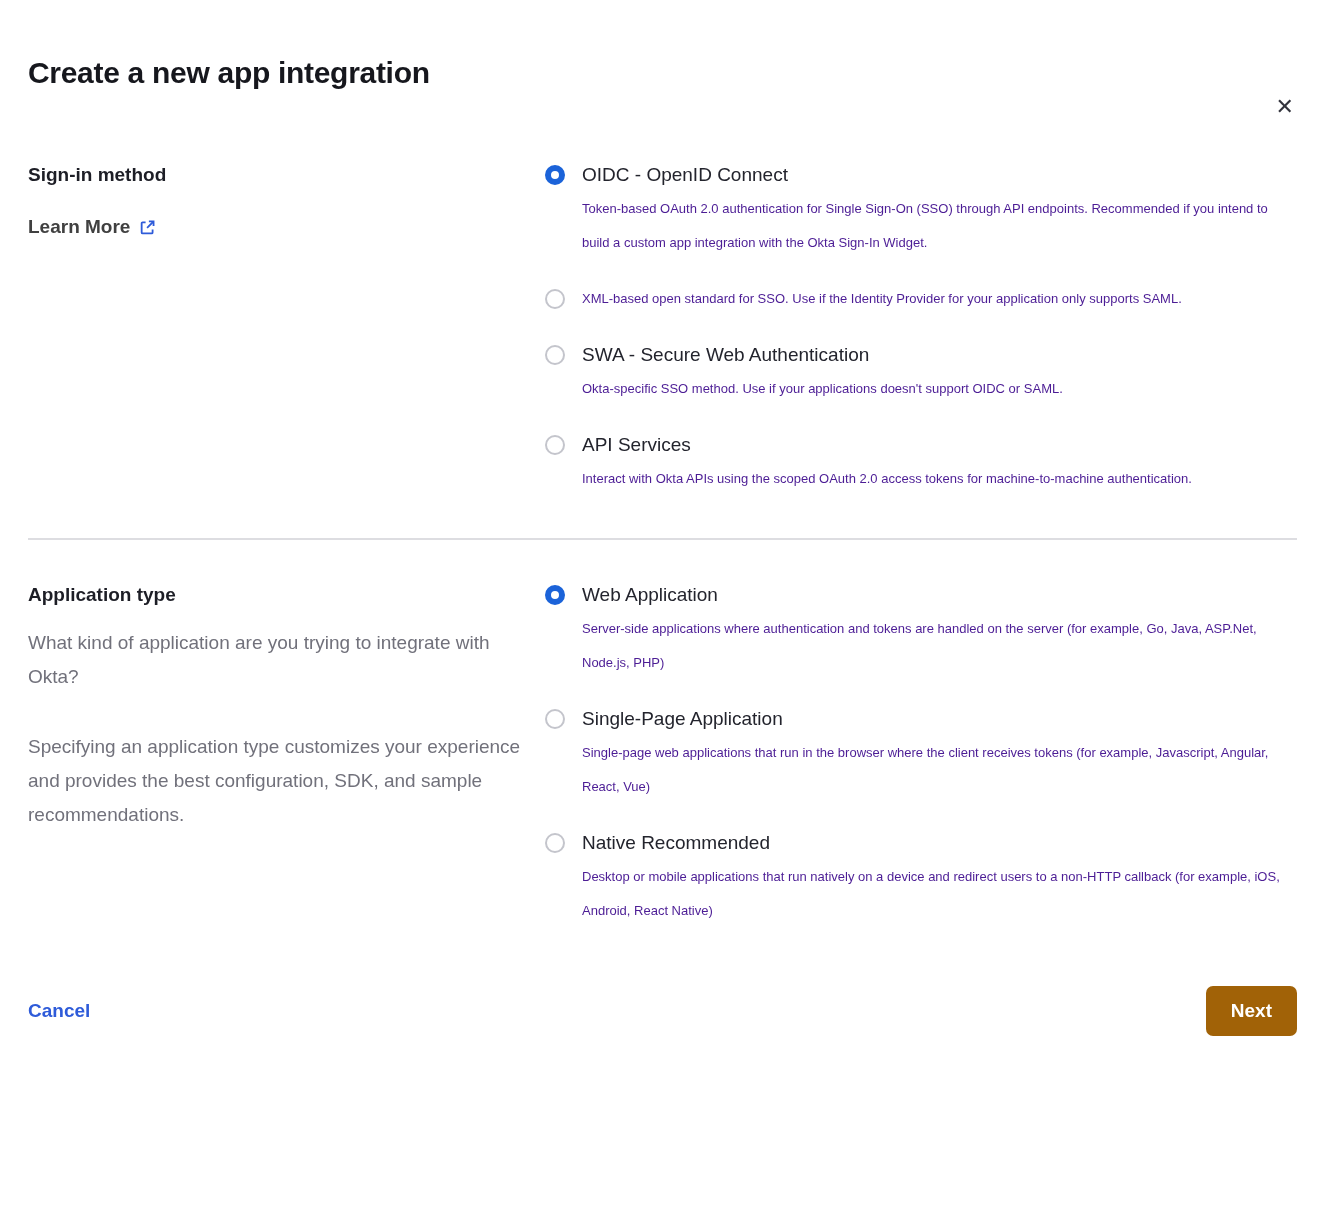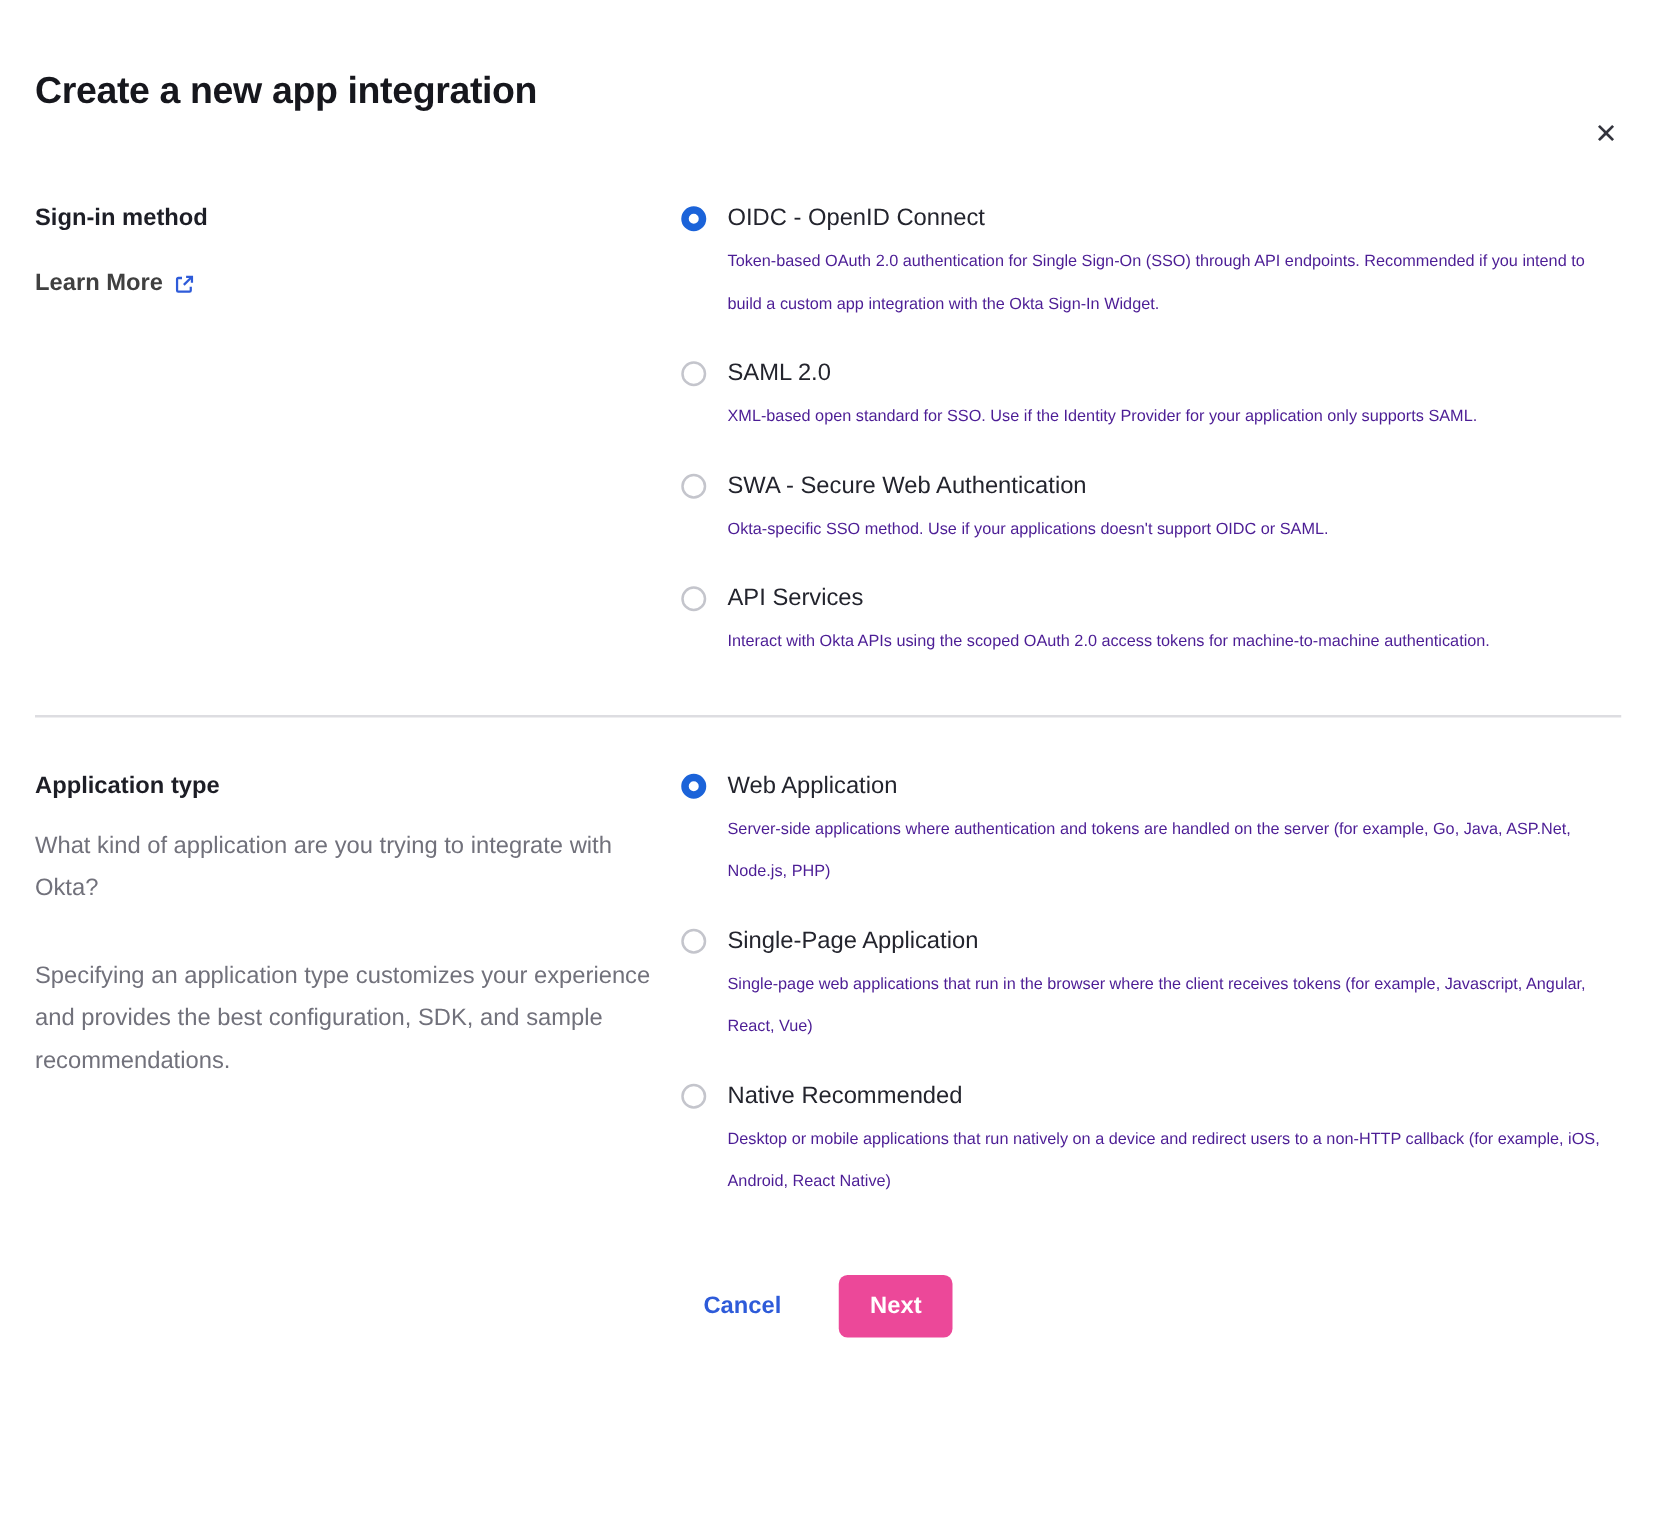--- a/index.html
+++ b/index.html
@@ -37,29 +37,29 @@
     width:20px;height:20px;border-radius:50%;box-sizing:border-box;
     margin:7px 17px 0 0;flex-shrink:0;background:#fff;
     border:2px solid #c4c5cc;
   }
   .radio.selected{border:6px solid #1b63d9;}
   .option-text{flex:1;}
   .option-label{font-size:19px;color:#23242d;line-height:34px;}
   .option-desc{font-size:13px;color:#4c1d95;line-height:34px;}
   .divider{border:none;border-top:2px solid #dddde1;margin:20px 0 0 0;}
   .footer{
-    display:flex;justify-content:center;align-items:center;
+    display:flex;justify-content:space-between;align-items:center;
     gap:46px;margin-top:36px;
   }
   .cancel-link{
     color:#2e5bd9;font-size:19px;font-weight:700;text-decoration:none;cursor:pointer;
     background:none;border:none;font-family:"Liberation Sans",sans-serif;padding:0;
   }
   .next-btn{
-    background:#ec4899;color:#ffffff;font-size:19px;font-weight:700;
+    background:#a16207;color:#ffffff;font-size:19px;font-weight:700;
     border:none;border-radius:7px;padding:14px 25px;cursor:pointer;
     font-family:"Liberation Sans",sans-serif;
   }
 </style>
 </head>
 <body>
 
 <div class="dialog">
 
   <button class="close-btn">✕</button>
@@ -86,21 +86,20 @@
         <span class="radio selected"></span>
         <span class="option-text">
           <div class="option-label">OIDC - OpenID Connect</div>
           <div class="option-desc">Token-based OAuth 2.0 authentication for Single Sign-On (SSO) through API endpoints. Recommended if you intend to build a custom app integration with the Okta Sign-In Widget.</div>
         </span>
       </div>
 
       <div class="option">
         <span class="radio"></span>
         <span class="option-text">
-          <div class="option-label">SAML 2.0</div>
           <div class="option-desc">XML-based open standard for SSO. Use if the Identity Provider for your application only supports SAML.</div>
         </span>
       </div>
 
       <div class="option">
         <span class="radio"></span>
         <span class="option-text">
           <div class="option-label">SWA - Secure Web Authentication</div>
           <div class="option-desc">Okta-specific SSO method. Use if your applications doesn't support OIDC or SAML.</div>
         </span>

